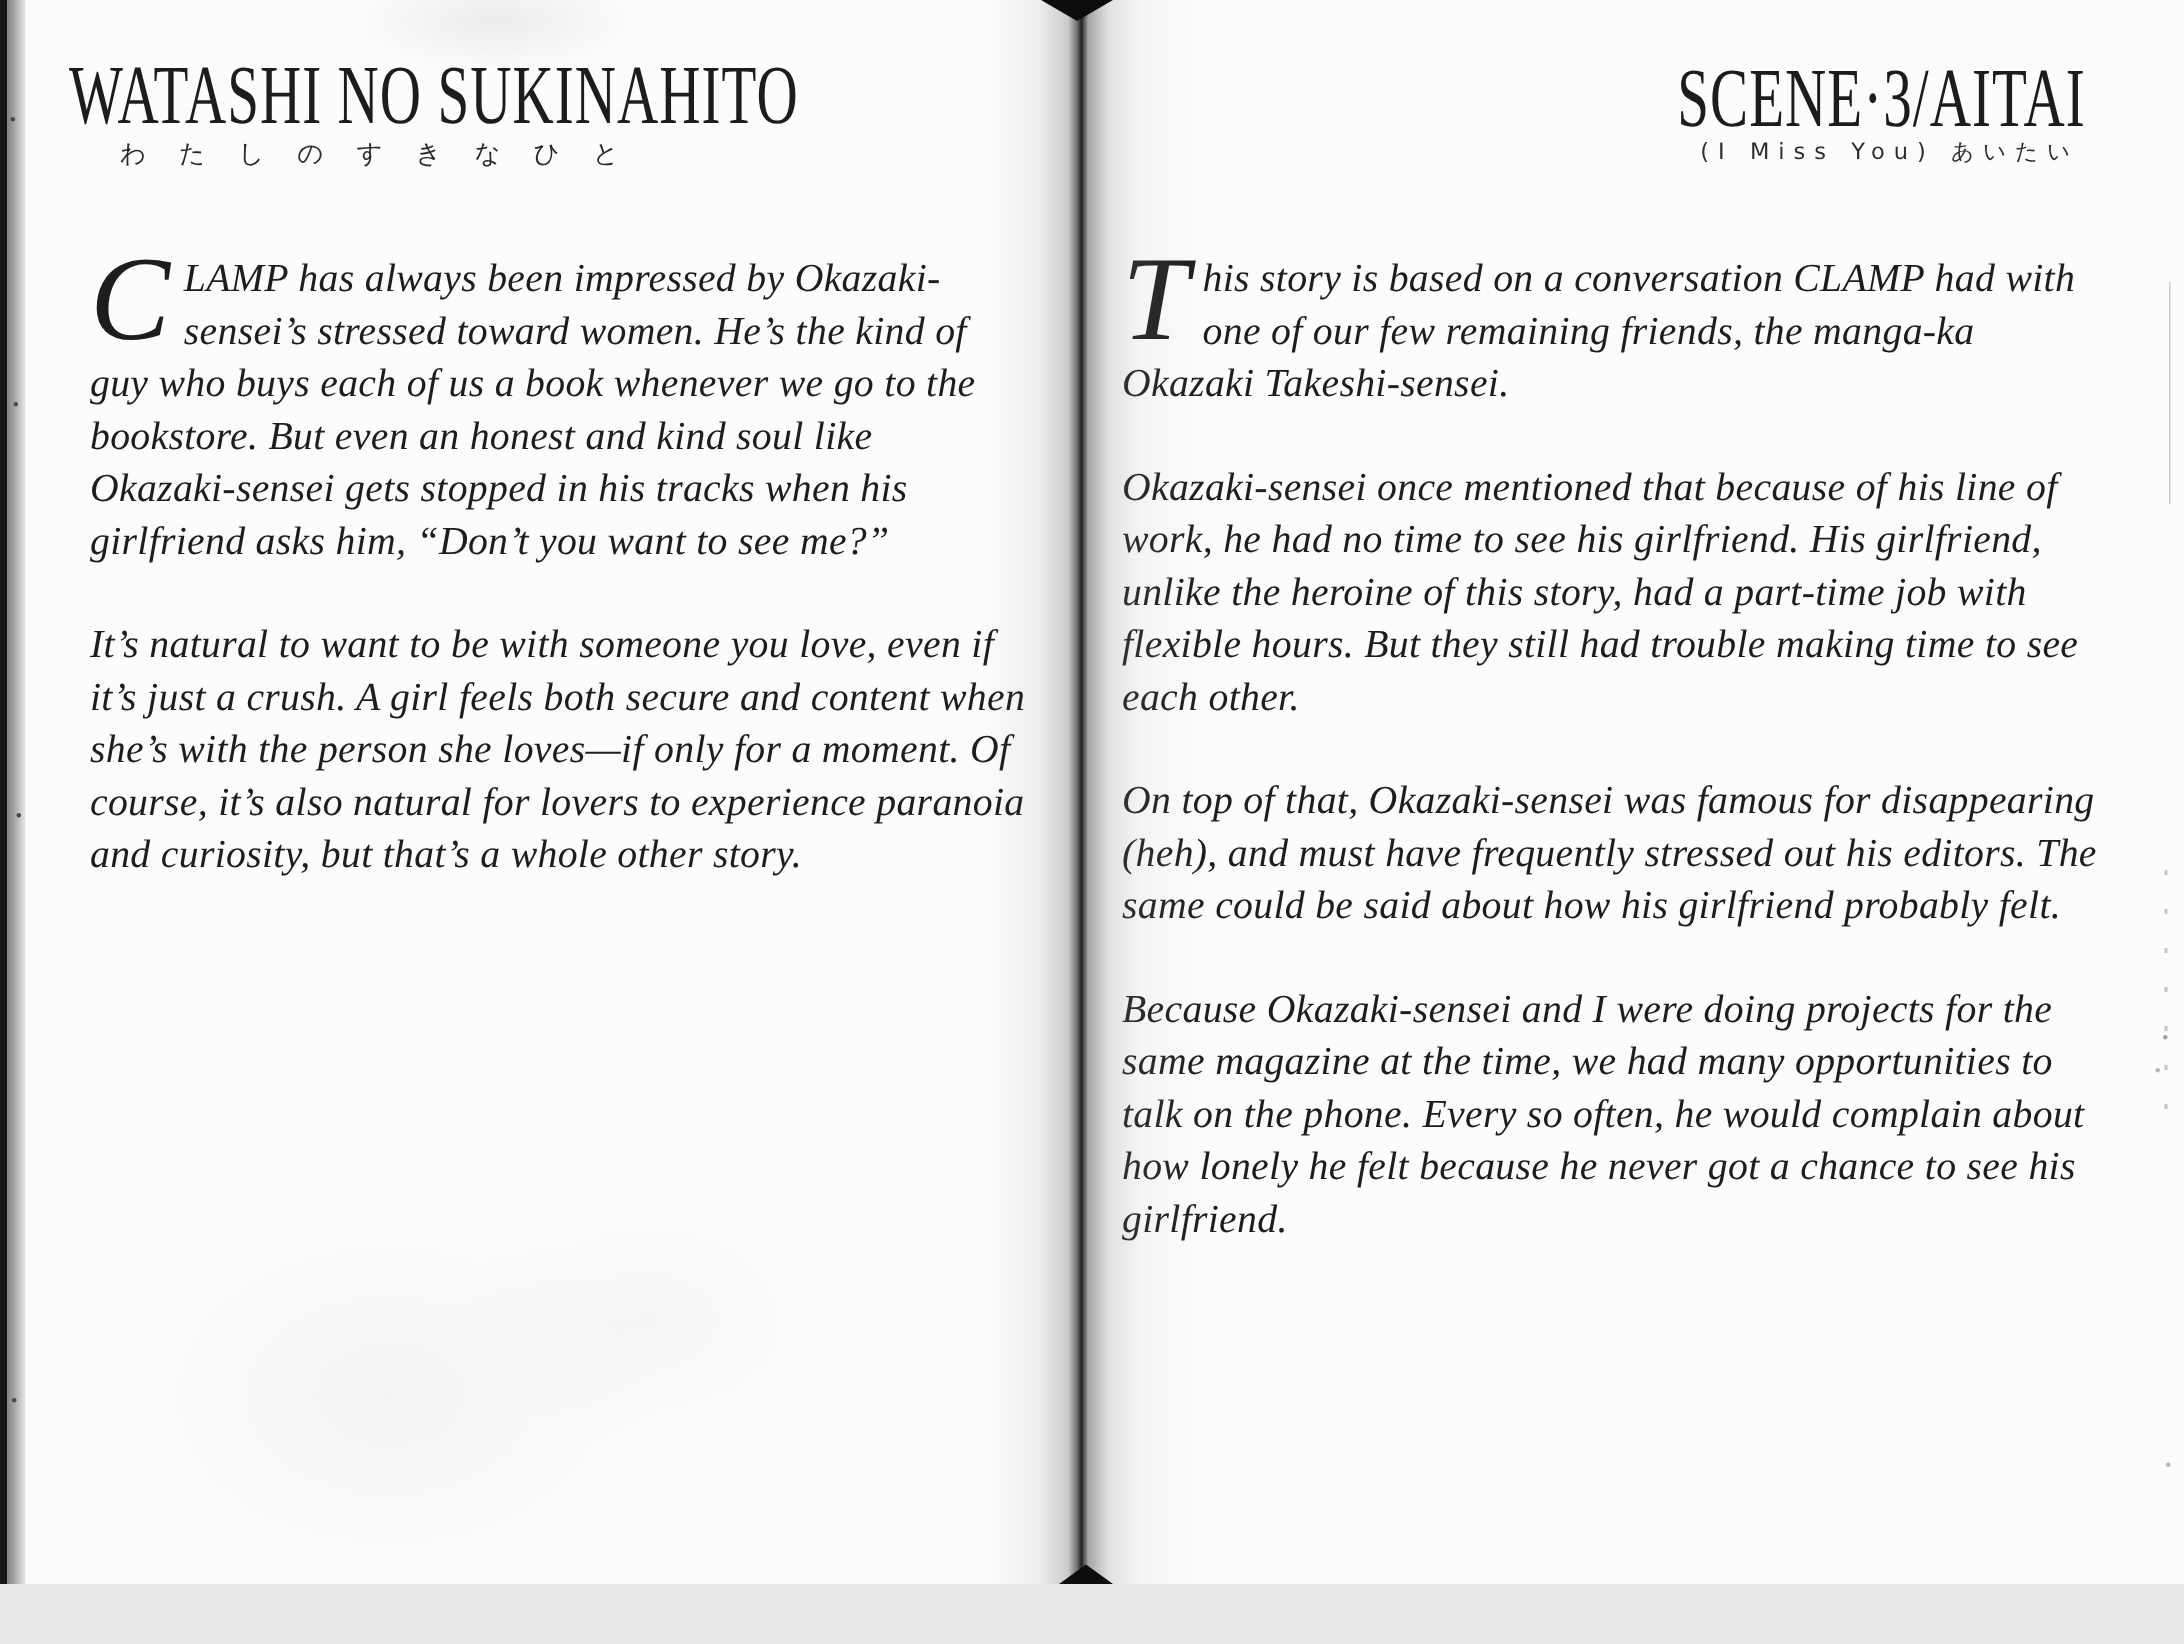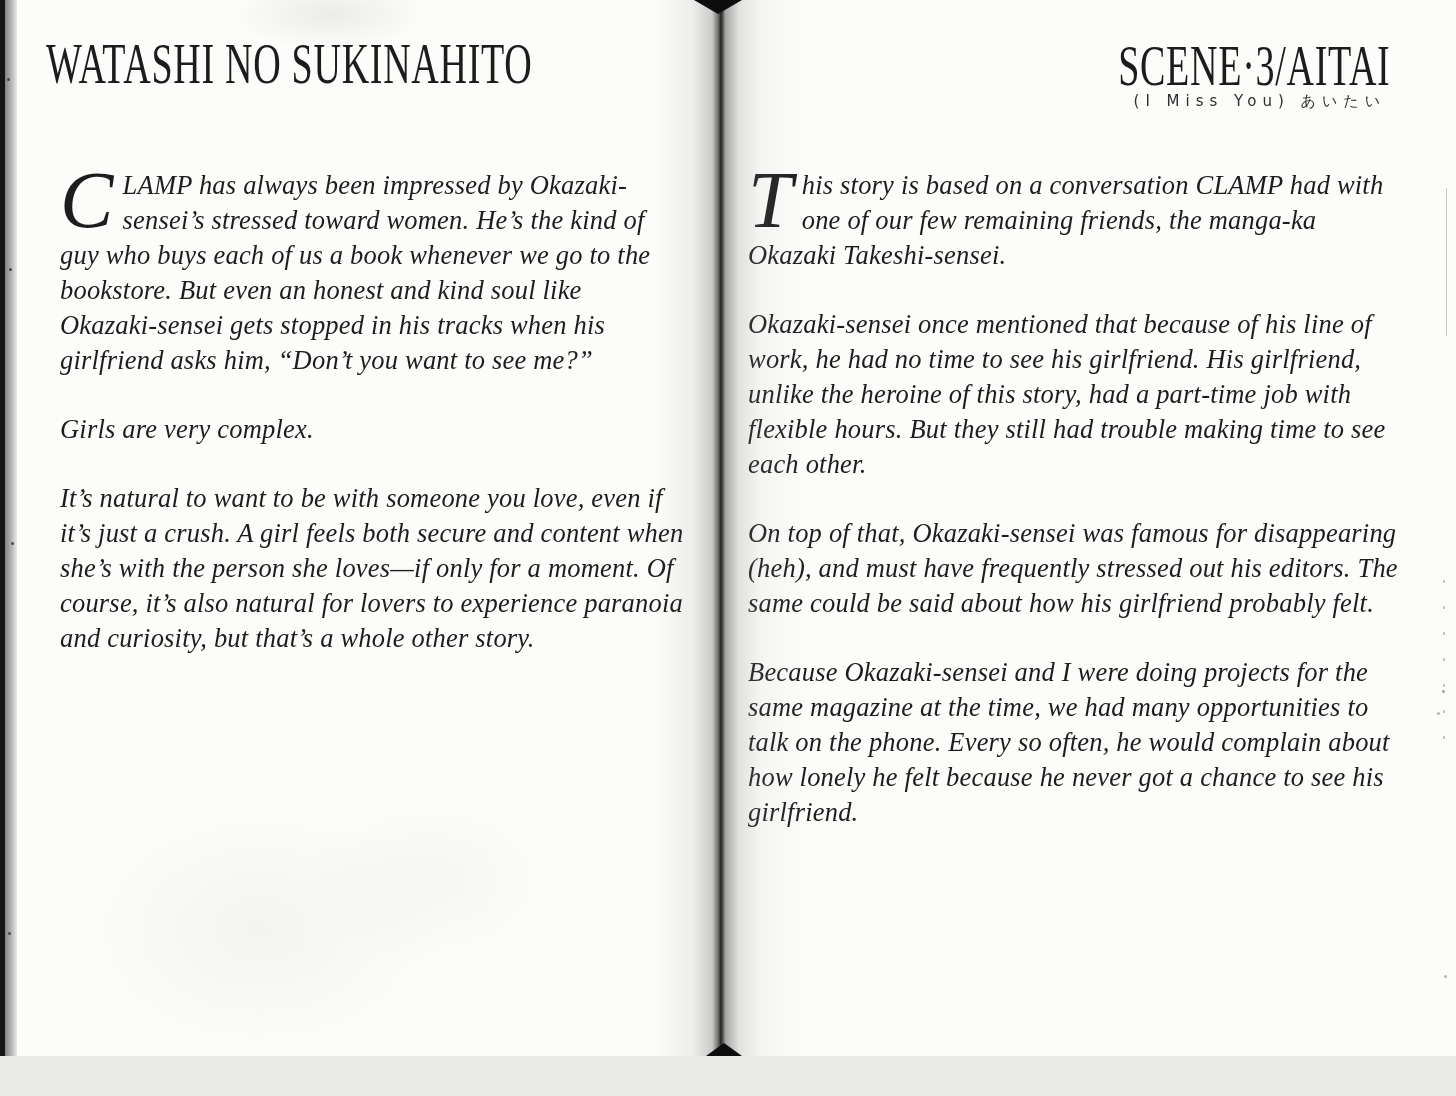--- a/index.html
+++ b/index.html
@@ -56,24 +56,24 @@
   .para { font-style:italic; font-size:26.5px; line-height:35px; margin:0 0 34px 0;
           letter-spacing:0.2px; color:#1d1d1d; }
   .dropcap { float:left; font-size:80px; line-height:60px; padding:2px 9px 0 0; font-style:italic; }
 </style>
 </head>
 <body>
 
 <div class="stage">
 
   <div class="title-left">WATASHI NO SUKINAHITO</div>
+  <div class="kana-left">わたしのすきなひと</div>
 
   <div class="text-col left">
     <p class="para"><span class="dropcap">C</span><span>LAMP has always been impressed by Okazaki-sensei’s stressed toward women. He’s the kind of guy who buys each of us a book whenever we go to the bookstore. But even an honest and kind soul like Okazaki-sensei gets stopped in his tracks when his girlfriend asks him, “Don’t you want to see me?”</span></p>
-    <p class="para">Girls are very complex.</p>
     <p class="para">It’s natural to want to be with someone you love, even if it’s just a crush. A girl feels both secure and content when she’s with the person she loves—if only for a moment. Of course, it’s also natural for lovers to experience paranoia and curiosity, but that’s a whole other story.</p>
   </div>
 
   <div class="title-right">SCENE·3/AITAI</div>
   <div class="subtitle-right">(I Miss You) あいたい</div>
 
   <div class="text-col right">
     <p class="para"><span class="dropcap">T</span><span>his story is based on a conversation CLAMP had with one of our few remaining friends, the manga-ka Okazaki Takeshi-sensei.</span></p>
     <p class="para">Okazaki-sensei once mentioned that because of his line of work, he had no time to see his girlfriend. His girlfriend, unlike the heroine of this story, had a part-time job with flexible hours. But they still had trouble making time to see each other.</p>
     <p class="para">On top of that, Okazaki-sensei was famous for disappearing (heh), and must have frequently stressed out his editors. The same could be said about how his girlfriend probably felt.</p>

